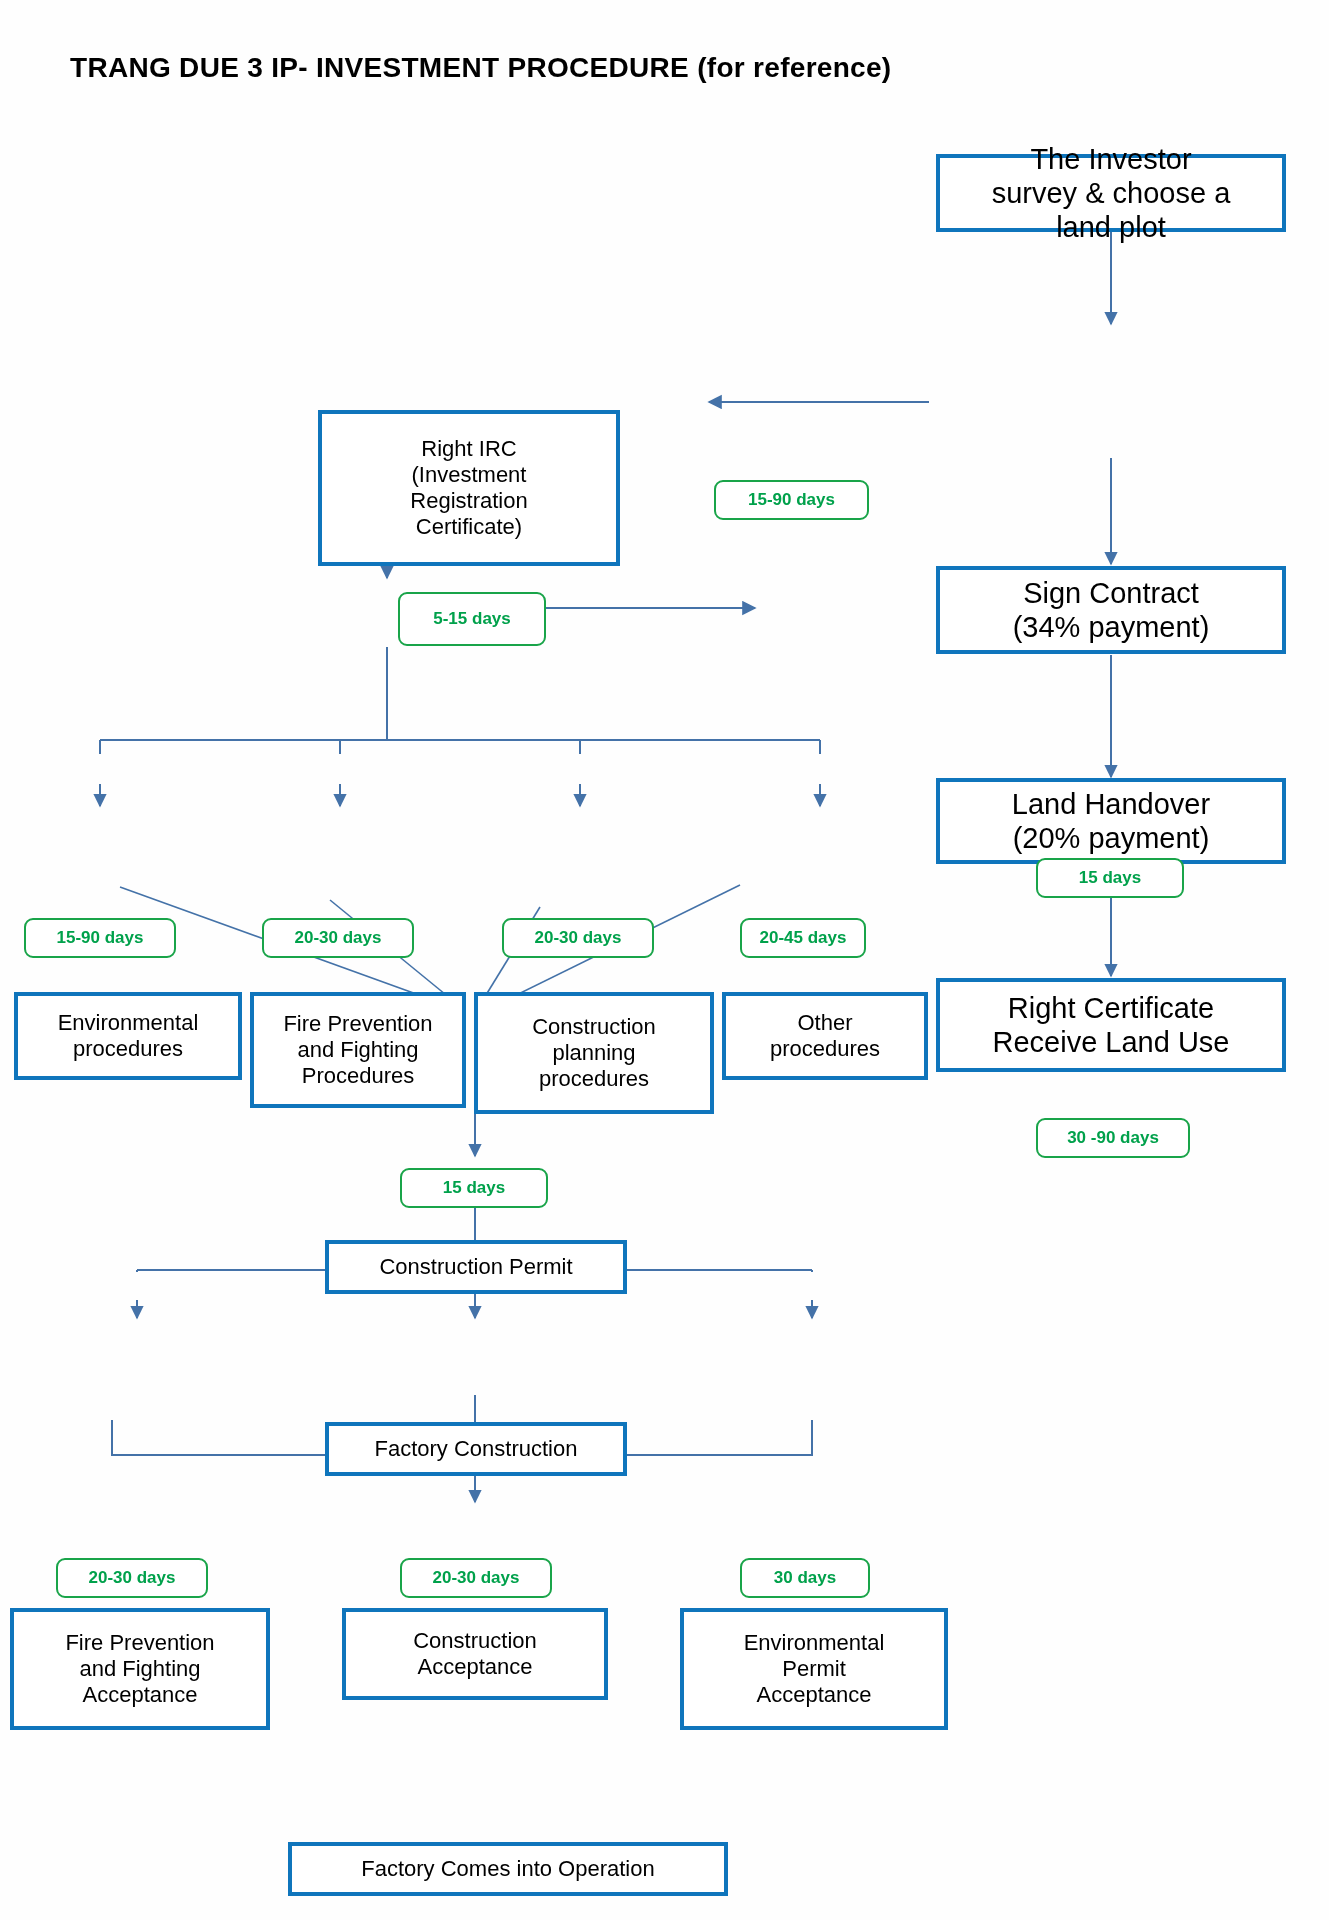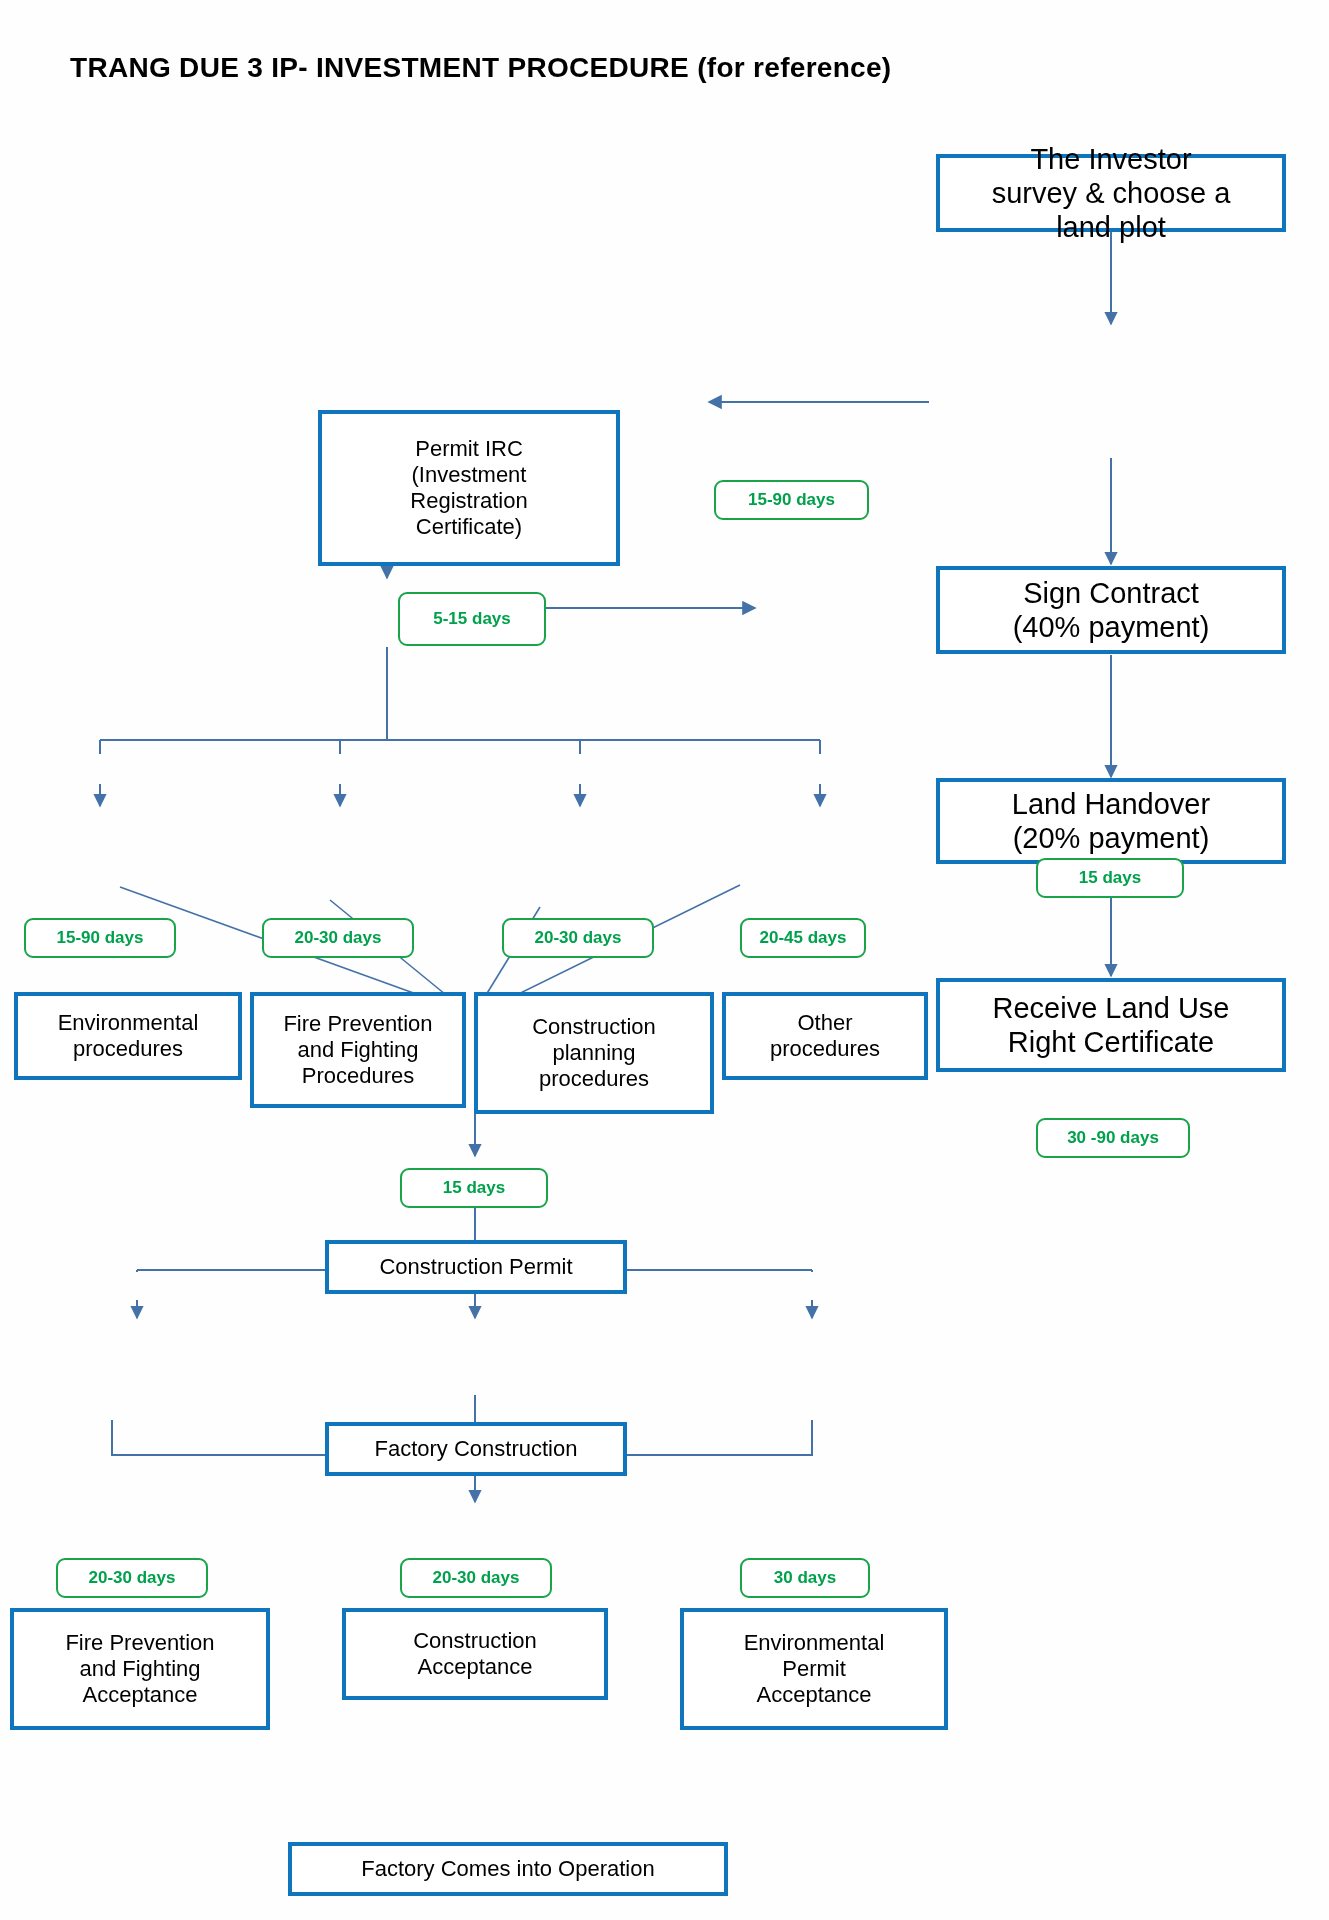--- a/index.html
+++ b/index.html
@@ -109,41 +109,41 @@
       <span>The Investor</span>
       <span>survey &amp; choose a</span>
       <span>land plot</span>
     </span>
   </div>
 
 
   <div class="node n-lg" style="left:936px;top:566px;width:350px;height:88px;">
     <span>
       <span>Sign Contract</span>
-      <span>(40% payment)</span>
+      <span>(34% payment)</span>
     </span>
   </div>
 
   <div class="node n-lg" style="left:936px;top:778px;width:350px;height:86px;">
     <span>
       <span>Land Handover</span>
       <span>(20% payment)</span>
     </span>
   </div>
 
   <div class="node n-lg" style="left:936px;top:978px;width:350px;height:94px;">
     <span>
+      <span>Right Certificate</span>
       <span>Receive Land Use</span>
-      <span>Right Certificate</span>
     </span>
   </div>
 
   <div class="node n-md" style="left:318px;top:410px;width:302px;height:156px;">
     <span>
-      <span>Permit IRC</span>
+      <span>Right IRC</span>
       <span>(Investment</span>
       <span>Registration</span>
       <span>Certificate)</span>
     </span>
   </div>
 
 
   <div class="node n-md" style="left:14px;top:992px;width:228px;height:88px;">
     <span>
       <span>Environmental</span>

